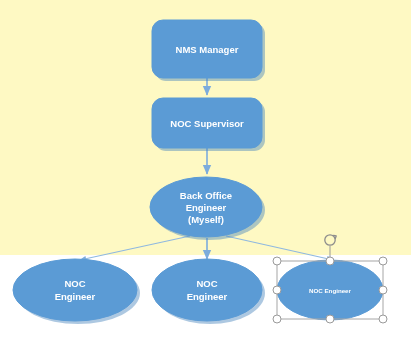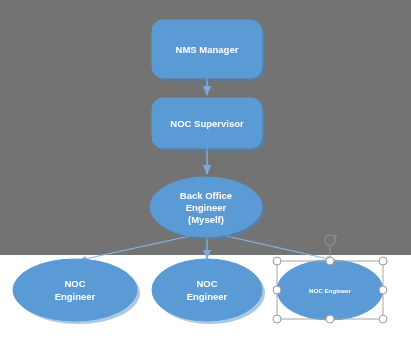--- a/index.html
+++ b/index.html
@@ -11,21 +11,21 @@
   body {
     width: 411px;
     height: 364px;
     font-family: "Liberation Sans", sans-serif;
     overflow: hidden;
   }
   #canvas {
     position: relative;
     width: 411px;
     height: 255px;
-    background: #737373;
+    background: #fef9c3;
   }
   #diagram-svg {
     position: absolute;
     left: 0;
     top: 0;
     width: 411px;
     height: 364px;
   }
   .node-label {
     fill: #ffffff;

